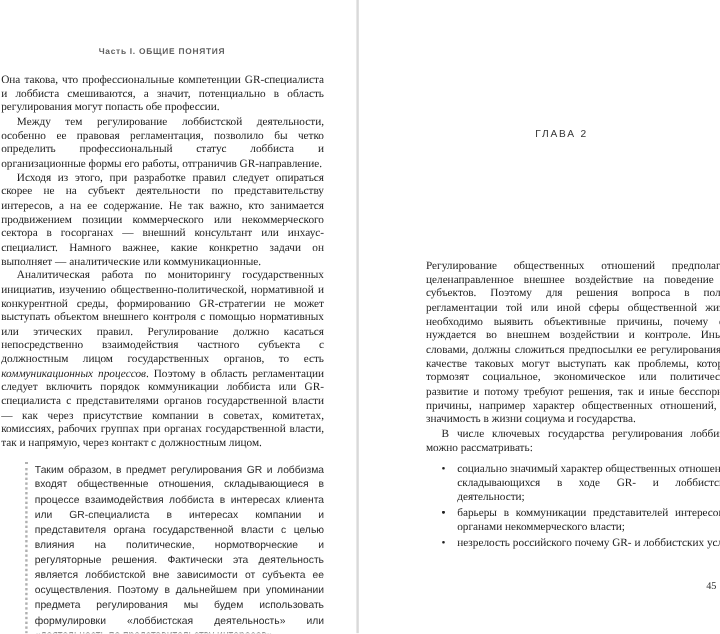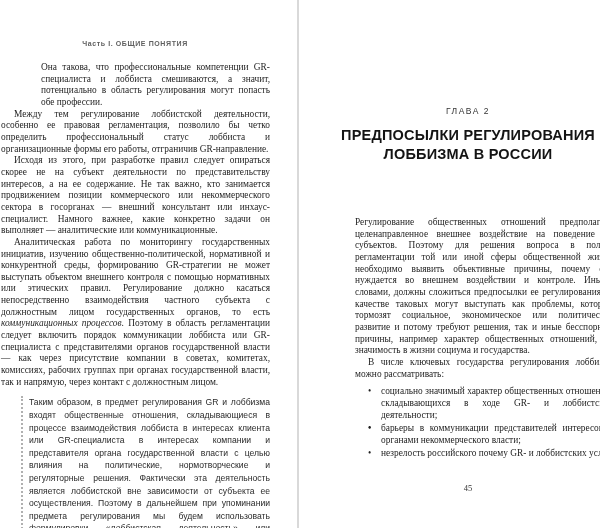--- a/index.html
+++ b/index.html
@@ -56,21 +56,20 @@
     text-align: justify;
     hyphens: auto;
     -webkit-hyphens: auto;
   }
   .left-body p {
     margin: 0;
     text-indent: 13px;
   }
   .left-body p.first {
     text-indent: 0;
-    padding-left: 40px;
   }
   .left-body em {
     font-style: italic;
   }
   .block-quote {
     margin: 8px 0 0 20px;
     padding-left: 6px;
     border-left: 2px dotted #b0b0b0;
     font-family: "Liberation Sans", sans-serif;
     font-size: 8.6px;
@@ -143,21 +142,21 @@
   .bullet-list .bullet-marker {
     position: absolute;
     left: 13px;
     top: 0;
   }
   .page-number {
     position: absolute;
     top: 483px;
     left: 39px;
     width: 258px;
-    text-align: center;
+    text-align: right;
     font-family: "Liberation Serif", serif;
     font-size: 8.5px;
     color: #333333;
   }
 </style>
 </head>
 <body>
 
 <div class="spread">
 
@@ -172,21 +171,20 @@
 
       <div class="block-quote">Таким образом, в предмет регулирования GR и лоббизма входят общественные отношения, складывающиеся в процессе взаимодействия лоббиста в интересах клиента или GR-специалиста в интересах компании и представителя органа государственной власти с целью влияния на политические, нормотворческие и регуляторные решения. Фактически эта деятельность является лоббистской вне зависимости от субъекта ее осуществления. Поэтому в дальнейшем при упоминании предмета регулирования мы будем использовать формулировки «лоббистская деятельность» или «деятельность по представительству интересов».</div>
     </div>
   </div>
 
   <div class="gutter-divider"></div>
 
   <div class="page right">
     <div class="chapter-label">ГЛАВА 2</div>
 
-    <h1 class="chapter-title"><span>ПРЕДПОСЫЛКИ РЕГУЛИРОВАНИЯ</span><br><span>ЛОББИЗМА В РОССИИ</span></h1>
 
     <div class="right-body">
       <p class="first">Регулирование общественных отношений предполагает целенаправленное внешнее воздействие на поведение их субъектов. Поэтому для решения вопроса в пользу регламентации той или иной сферы общественной жизни необходимо выявить объективные причины, почему она нуждается во внешнем воздействии и контроле. Иными словами, должны сложиться предпосылки ее регулирования. В качестве таковых могут выступать как проблемы, которые тормозят социальное, экономическое или политическое развитие и потому требуют решения, так и иные бесспорные причины, например характер общественных отношений, их значимость в жизни социума и государства.</p>
       <p>В числе ключевых государства регулирования лоббизма можно рассматривать:</p>
 
       <ul class="bullet-list">
         <li><span class="bullet-marker">•</span><span>социально значимый характер общественных отношений, складывающихся в ходе GR- и лоббистской деятельности;</span></li>
         <li><span class="bullet-marker">•</span></li>
         <li><span class="bullet-marker">•</span><span>барьеры в коммуникации представителей интересов с органами некоммерческого власти;</span></li>
         <li><span class="bullet-marker">•</span><span>незрелость российского почему GR- и лоббистских услуг.</span></li>

